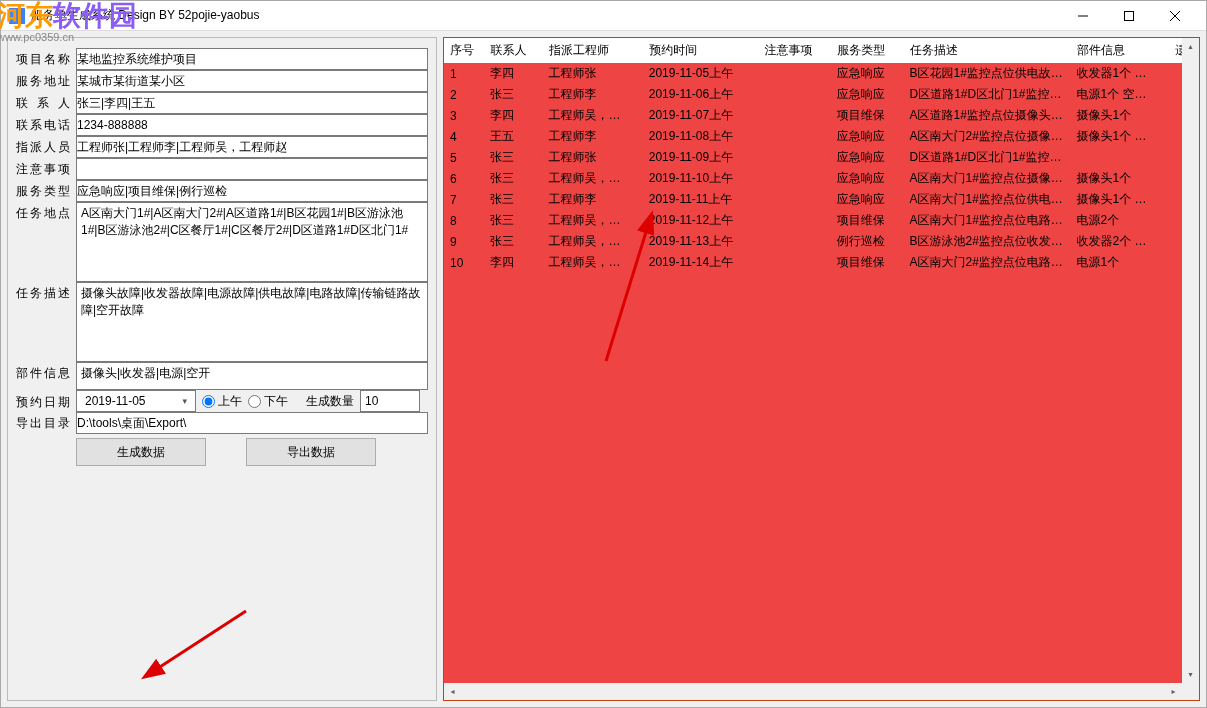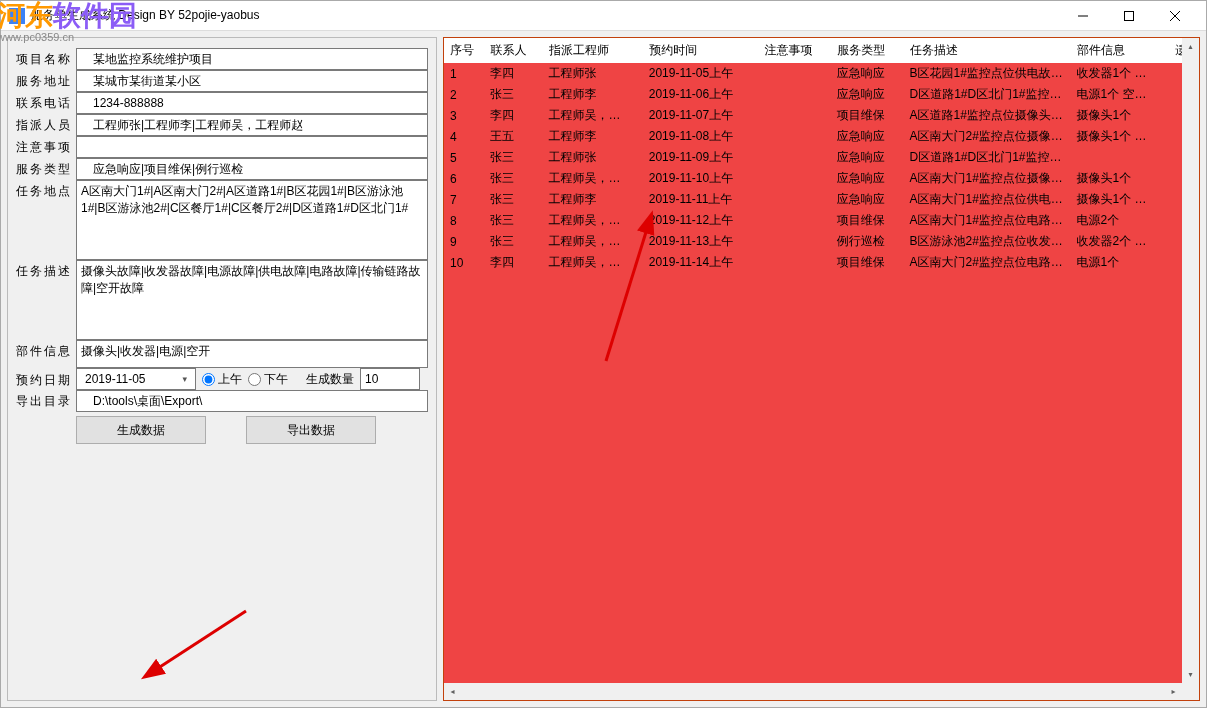--- a/index.html
+++ b/index.html
@@ -8,21 +8,21 @@
     .titlebar { height: 30px; background: #fff; border-bottom: 1px solid #ddd; display: flex; align-items: center; padding: 0 8px; justify-content: space-between; }
     .titlebar-left { display: flex; align-items: center; gap: 6px; }
     .app-icon { width: 16px; height: 16px; background: #3b82f6; }
     .titlebar-title { font-size: 12px; color: #000; }
     .titlebar-controls { display: flex; }
     .tbtn { width: 46px; height: 28px; display: flex; align-items: center; justify-content: center; cursor: pointer; }
     .content { flex: 1; display: flex; padding: 6px; gap: 6px; overflow: hidden; }
     .left-panel { width: 430px; height: 100%; border: 1px solid #bbb; background: #f0f0f0; padding: 10px 8px; display: flex; flex-direction: column; position: relative; }
     .row { display: flex; align-items: flex-start; gap: 6px; }
     .lbl { width: 54px; text-align: justify; text-align-last: justify; color: #000; padding-top: 3px; flex-shrink: 0; letter-spacing: 0; }
-    .field { flex: 1; height: 22px; border: 1px solid #7a7a7a; background: #fff; padding: 2px 16px; font-size: 12px; font-family: inherit; }
+    .field { flex: 1; height: 22px; border: 1px solid #7a7a7a; background: #fff; padding: 2px 0; font-size: 12px; font-family: inherit; }
     .ta { flex: 1; border: 1px solid #7a7a7a; background: #fff; padding: 2px 4px; font-size: 12px; font-family: inherit; resize: none; line-height: 1.4; }
     .ta-md { height: 80px; }
     .ta-sm { height: 28px; }
     .radio-row { display: flex; align-items: center; gap: 6px; }
     .radio-opt { display: flex; align-items: center; gap: 3px; }
     .dateinput { width: 120px; height: 22px; border: 1px solid #7a7a7a; background: #fff; padding: 2px 8px; font-size: 12px; display: flex; align-items: center; justify-content: space-between; }
     .caret { font-size: 9px; color: #555; }
     .qtyinput { width: 60px; height: 22px; border: 1px solid #7a7a7a; background: #fff; padding: 2px 4px; font-size: 12px; }
     .btn { height: 28px; border: 1px solid #adadad; background: #e1e1e1; cursor: pointer; font-family: inherit; font-size: 12px; text-align: center; }
     .btns-row { display: flex; gap: 40px; margin-top: 4px; padding-left: 60px; }
@@ -81,20 +81,24 @@
     <div class="left-panel">
       <div class="row">
         <div class="lbl">项目名称</div>
         <input class="field" value="某地监控系统维护项目" style="">
       </div>
       <div class="row">
         <div class="lbl">服务地址</div>
         <input class="field" value="某城市某街道某小区" style="">
       </div>
       <div class="row">
+        <div class="lbl">联 系 人</div>
+        <input class="field" value="张三|李四|王五" style="">
+      </div>
+      <div class="row">
         <div class="lbl">联系电话</div>
         <input class="field" value="1234-888888" style="">
       </div>
       <div class="row">
         <div class="lbl">指派人员</div>
         <input class="field" value="工程师张|工程师李|工程师吴，工程师赵" style="">
       </div>
       <div class="row">
         <div class="lbl">注意事项</div>
         <input class="field" value="" style="">

